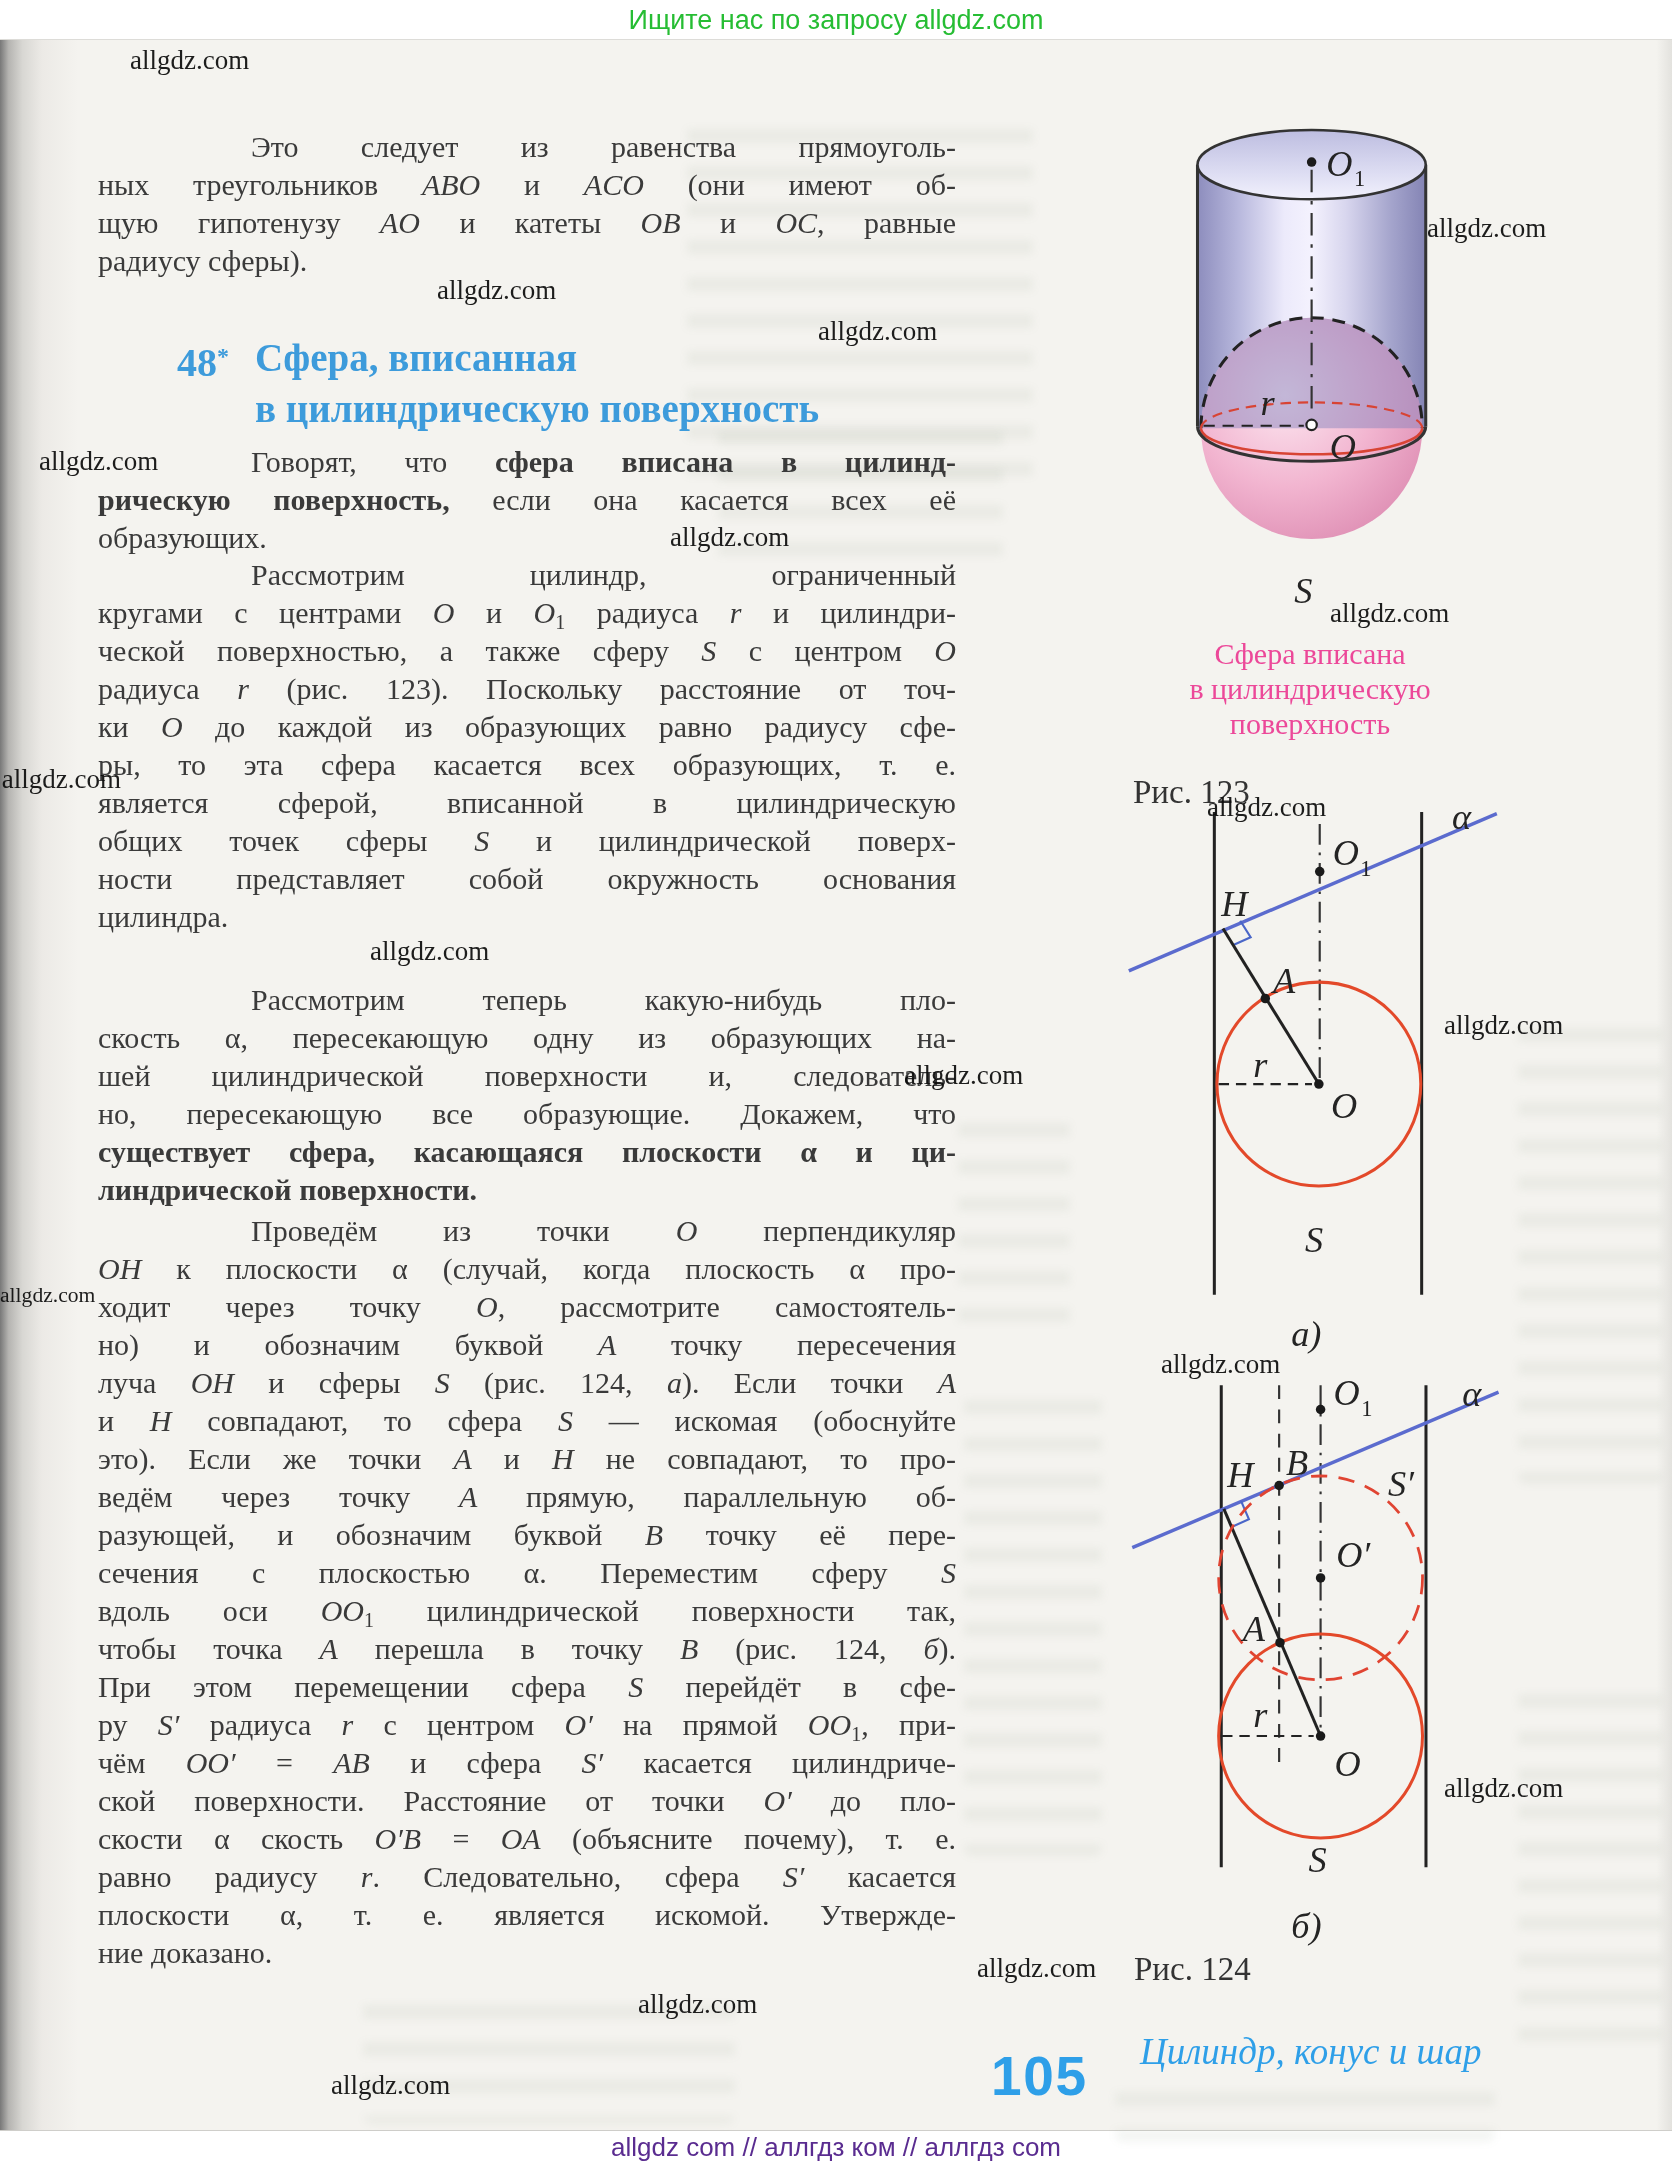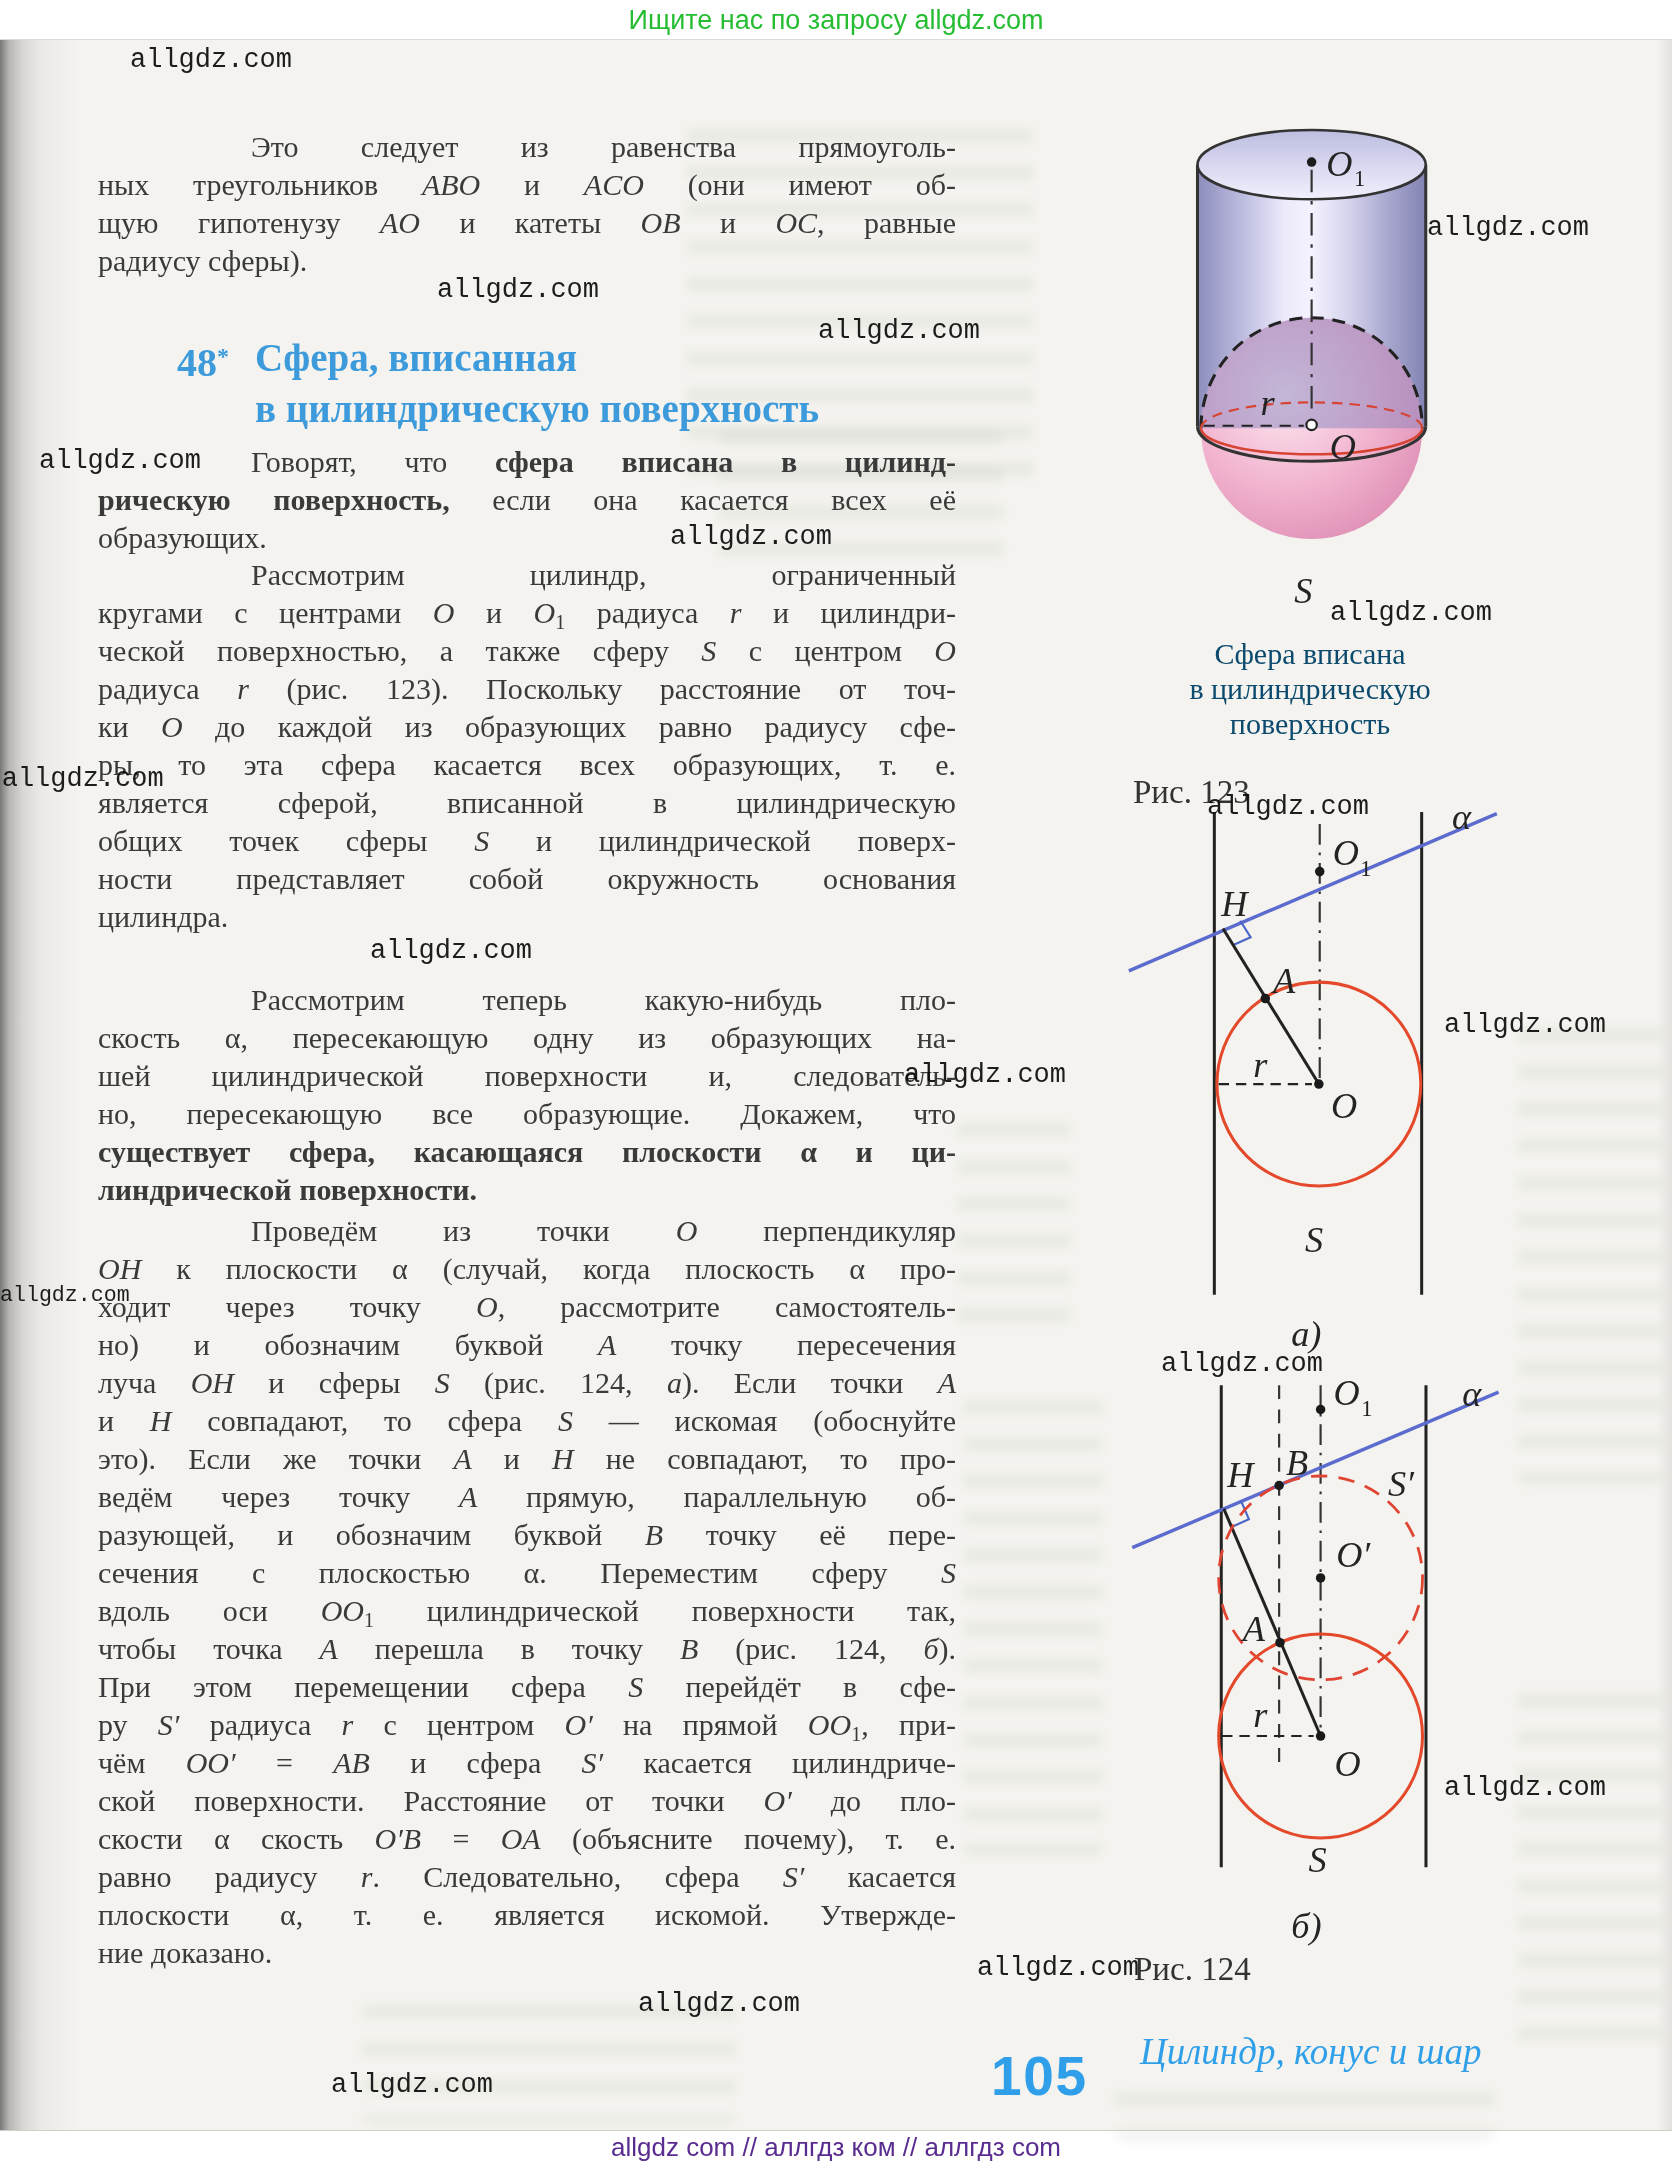--- a/index.html
+++ b/index.html
@@ -30,24 +30,24 @@
   .sec-head{position:absolute;left:177px;top:332px;display:flex;gap:26px;}
   .sec-num{font-weight:bold;font-size:40px;line-height:49px;}
   .sec-num sup{font-size:24px;vertical-align:12px;}
   .sec-title div{font-weight:bold;font-size:39px;line-height:51px;white-space:nowrap;}
   
   .fig{position:absolute;}
   .fig text{font-family:"Liberation Serif","DejaVu Serif",serif;font-style:italic;
             font-size:42px;fill:#242424;}
   .fig text.sm{font-size:26px;font-style:normal;}
   .f123cap{position:absolute;left:1124px;top:636px;width:372px;text-align:center;
-           font-size:30px;line-height:35px;color:#0c4a6e;}
+           font-size:30px;line-height:35px;color:#ec4899;}
   .fignum{position:absolute;font-size:33px;color:#333;}
   
-  .wm{position:absolute;font-family:Liberation Mono, monospace;
+  .wm{position:absolute;font-family:Liberation Serif, serif;
       font-size:27px;color:#0b0b0b;opacity:.92;white-space:nowrap;text-align:center;}
   
   .pagenum{position:absolute;left:991px;top:2003px;
       font-family:"Liberation Sans","DejaVu Sans",sans-serif;font-weight:bold;font-size:55px;letter-spacing:1.7px;margin-top:41px;}
   .chap{position:absolute;left:1140px;top:2030px;font-style:italic;font-size:37px;white-space:nowrap;}
 </style>
 </head>
 <body>
 
 <div class="page">

